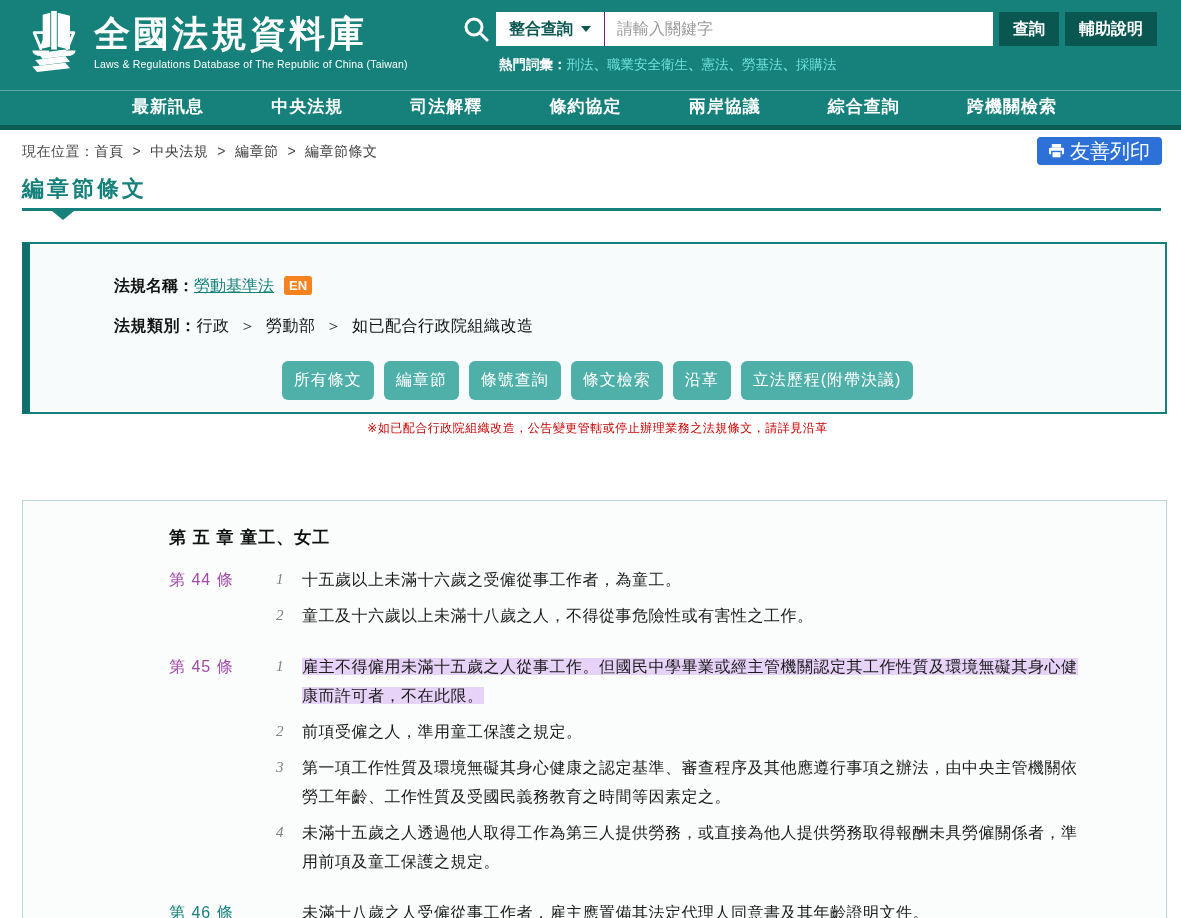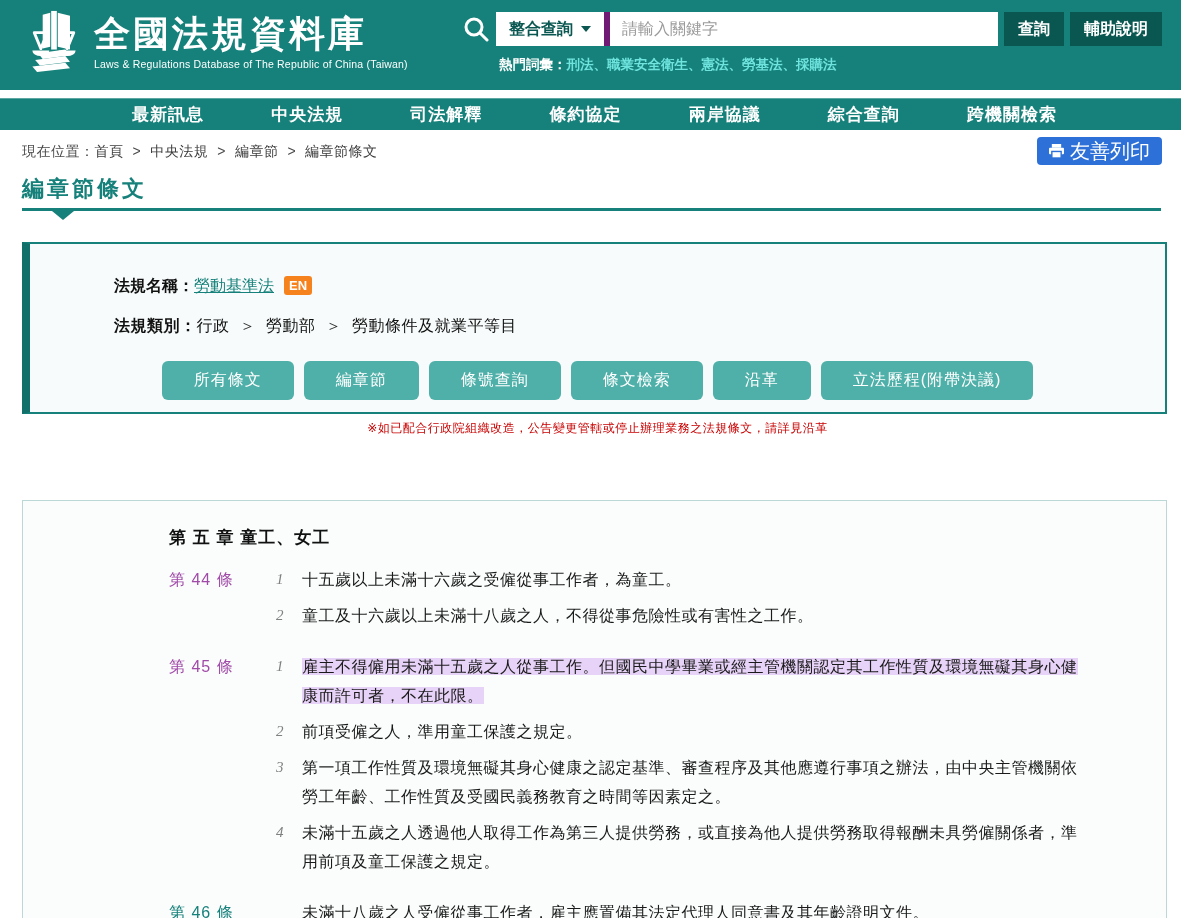--- a/index.html
+++ b/index.html
@@ -19,33 +19,33 @@
   .header{position:absolute;top:0;left:0;width:1181px;height:90px;background:var(--teal);}
   .logo{position:absolute;left:22px;top:8px;display:flex;align-items:flex-start;}
   .logo-icon{width:64px;height:68px;}
   .brand{margin-left:8px;margin-top:4px;}
   .brand-title{color:#fff;font-size:36px;font-weight:bold;letter-spacing:3px;line-height:44px;}
   .brand-sub{color:#fff;font-size:10.5px;letter-spacing:.2px;margin-top:2px;}
   .search-area{position:absolute;left:463px;top:12px;display:flex;align-items:center;height:34px;}
   .search-glass{width:26px;height:26px;margin-right:7px;}
   .search-group{display:flex;height:34px;background:#fff;align-items:stretch;}
   .search-cat{display:flex;align-items:center;gap:8px;padding:0 13px;background:#fff;border:none;
-    border-right:6px solid #701a75;color:var(--teal-dark);font-weight:bold;font-size:16px;cursor:pointer;
+    border-right:1px solid #701a75;color:var(--teal-dark);font-weight:bold;font-size:16px;cursor:pointer;
     font-family:inherit;}
   .caret{width:0;height:0;border-left:5px solid transparent;border-right:5px solid transparent;border-top:6px solid var(--teal-dark);}
   .search-input{width:388px;border:none;outline:none;padding:0 12px;font-size:16px;font-family:inherit;color:#333;}
   .search-input::placeholder{color:#9a9a9a;}
   .hdr-btn{margin-left:6px;height:34px;padding:0 14px;background:var(--teal-dark);color:#fff;
     font-size:16px;font-weight:bold;border:none;cursor:pointer;font-family:inherit;}
   .hotwords{position:absolute;left:499px;top:56px;font-size:13.5px;color:#fff;font-weight:bold;}
-  .hotwords a{color:var(--cyan);font-weight:bold;}
+  .hotwords a{color:var(--cyan);font-weight:normal;}
   .hotwords .sep{color:var(--cyan);}
 
   
-  .nav{position:absolute;top:98px;left:0;width:1181px;height:44px;background:var(--teal);
+  .nav{position:absolute;top:90px;left:0;width:1181px;height:44px;background:var(--teal);
     border-top:1px solid rgba(255,255,255,.3);}
   .nav::after{content:"";position:absolute;left:0;bottom:0;width:100%;height:9px;background:var(--nav-strip);}
   .nav-menu{position:absolute;left:132px;top:0;width:925px;height:31px;display:flex;justify-content:space-between;align-items:center;}
   .nav-item{color:#fff;font-size:17px;font-weight:bold;line-height:31px;letter-spacing:1px;}
 
   
   .crumb-row{position:absolute;top:130px;left:0;width:1181px;height:42px;background:#fff;}
   .breadcrumb{position:absolute;left:22px;top:13px;font-size:14px;color:#4a4a4a;letter-spacing:.5px;}
   .breadcrumb a{color:#3d3d3d;}
   .breadcrumb .bsep{margin:0 9px;color:#4a4a4a;}
@@ -65,21 +65,21 @@
   .law-row{margin:0;padding-left:84px;font-size:16px;color:#111;}
   .law-row.r1{margin-top:32px;}
   .law-row.r2{margin-top:19px;letter-spacing:.5px;}
   .law-label{font-weight:bold;color:#111;}
   .law-name{color:var(--teal);text-decoration:underline;margin-right:10px;}
   .en-badge{display:inline-block;background:var(--orange);color:#fff;font-weight:bold;font-size:13px;
     padding:2px 5px;border-radius:3px;vertical-align:1px;}
   .cat-sep{margin:0 10px;color:#333;}
   .law-btns{margin-top:24px;display:flex;justify-content:center;gap:10px;}
   .law-btn{background:var(--btn-teal);color:#fff;font-size:16px;border:none;border-radius:6px;
-    padding:9px 32px;cursor:pointer;font-family:inherit;letter-spacing:1px;}
+    padding:9px 12px;cursor:pointer;font-family:inherit;letter-spacing:1px;}
   .law-note{margin-top:20px;text-align:center;color:var(--red);font-size:12px;letter-spacing:.5px;}
 
   
   .articles-box{position:absolute;left:22px;top:500px;width:1145px;height:460px;background:#FBFDFD;
     border:1px solid var(--border-light);padding:25px 40px 0 146px;}
   .chapter-title{font-size:17px;font-weight:bold;color:#111;letter-spacing:1px;margin-bottom:16px;}
   .article{display:flex;margin-bottom:22px;justify-content:space-between;}
   .art-no{display:block;width:107px;flex:0 0 107px;font-size:16px;letter-spacing:1px;line-height:29px;}
   .art-no.visited{color:var(--purple);}
   .art-no.normal{color:var(--teal);}
@@ -167,21 +167,21 @@
 
 <h1 class="page-title">編章節條文</h1>
 <div class="title-rule"></div>
 <div class="title-tri"></div>
 
 <div class="law-box">
   <div class="law-row r1">
     <span class="law-label">法規名稱：</span><a class="law-name">勞動基準法</a><a class="en-badge">EN</a>
   </div>
   <div class="law-row r2">
-    <span class="law-label">法規類別：</span><span id="category-path"><span>行政</span><span class="cat-sep">＞</span><span>勞動部</span><span class="cat-sep">＞</span><span>勞動條件及就業平等目</span></span>
+    <span class="law-label">法規類別：</span><span id="category-path"><span>行政</span><span class="cat-sep">＞</span><span>勞動部</span><span class="cat-sep">＞</span><span>如已配合行政院組織改造</span></span>
   </div>
   <div class="law-btns" id="law-btns">
       <button class="law-btn">所有條文</button>
       <button class="law-btn">編章節</button>
       <button class="law-btn">條號查詢</button>
       <button class="law-btn">條文檢索</button>
       <button class="law-btn">沿革</button>
       <button class="law-btn">立法歷程(附帶決議)</button>
     </div>
   <div class="law-note">※如已配合行政院組織改造，公告變更管轄或停止辦理業務之法規條文，請詳見沿革</div>

